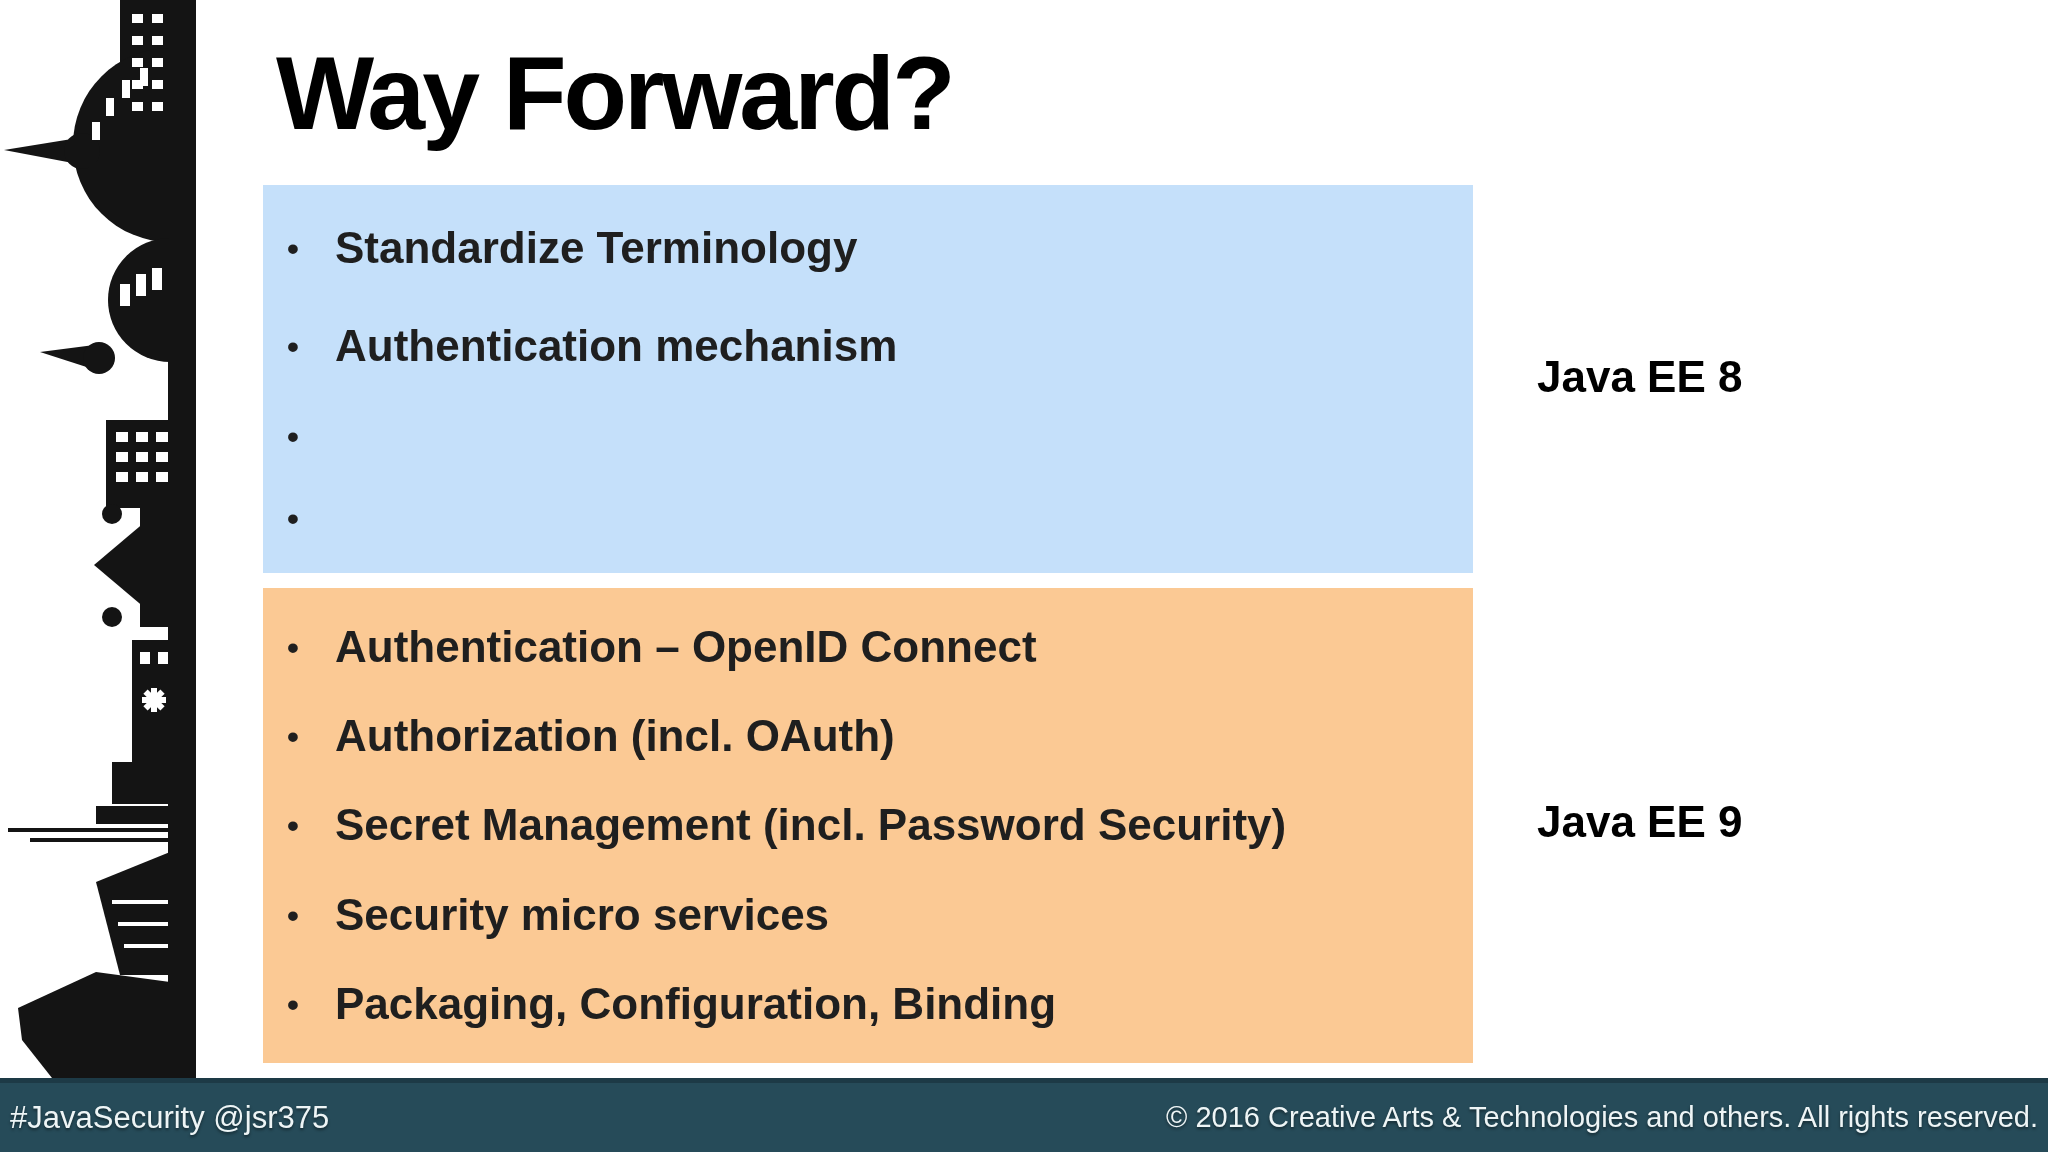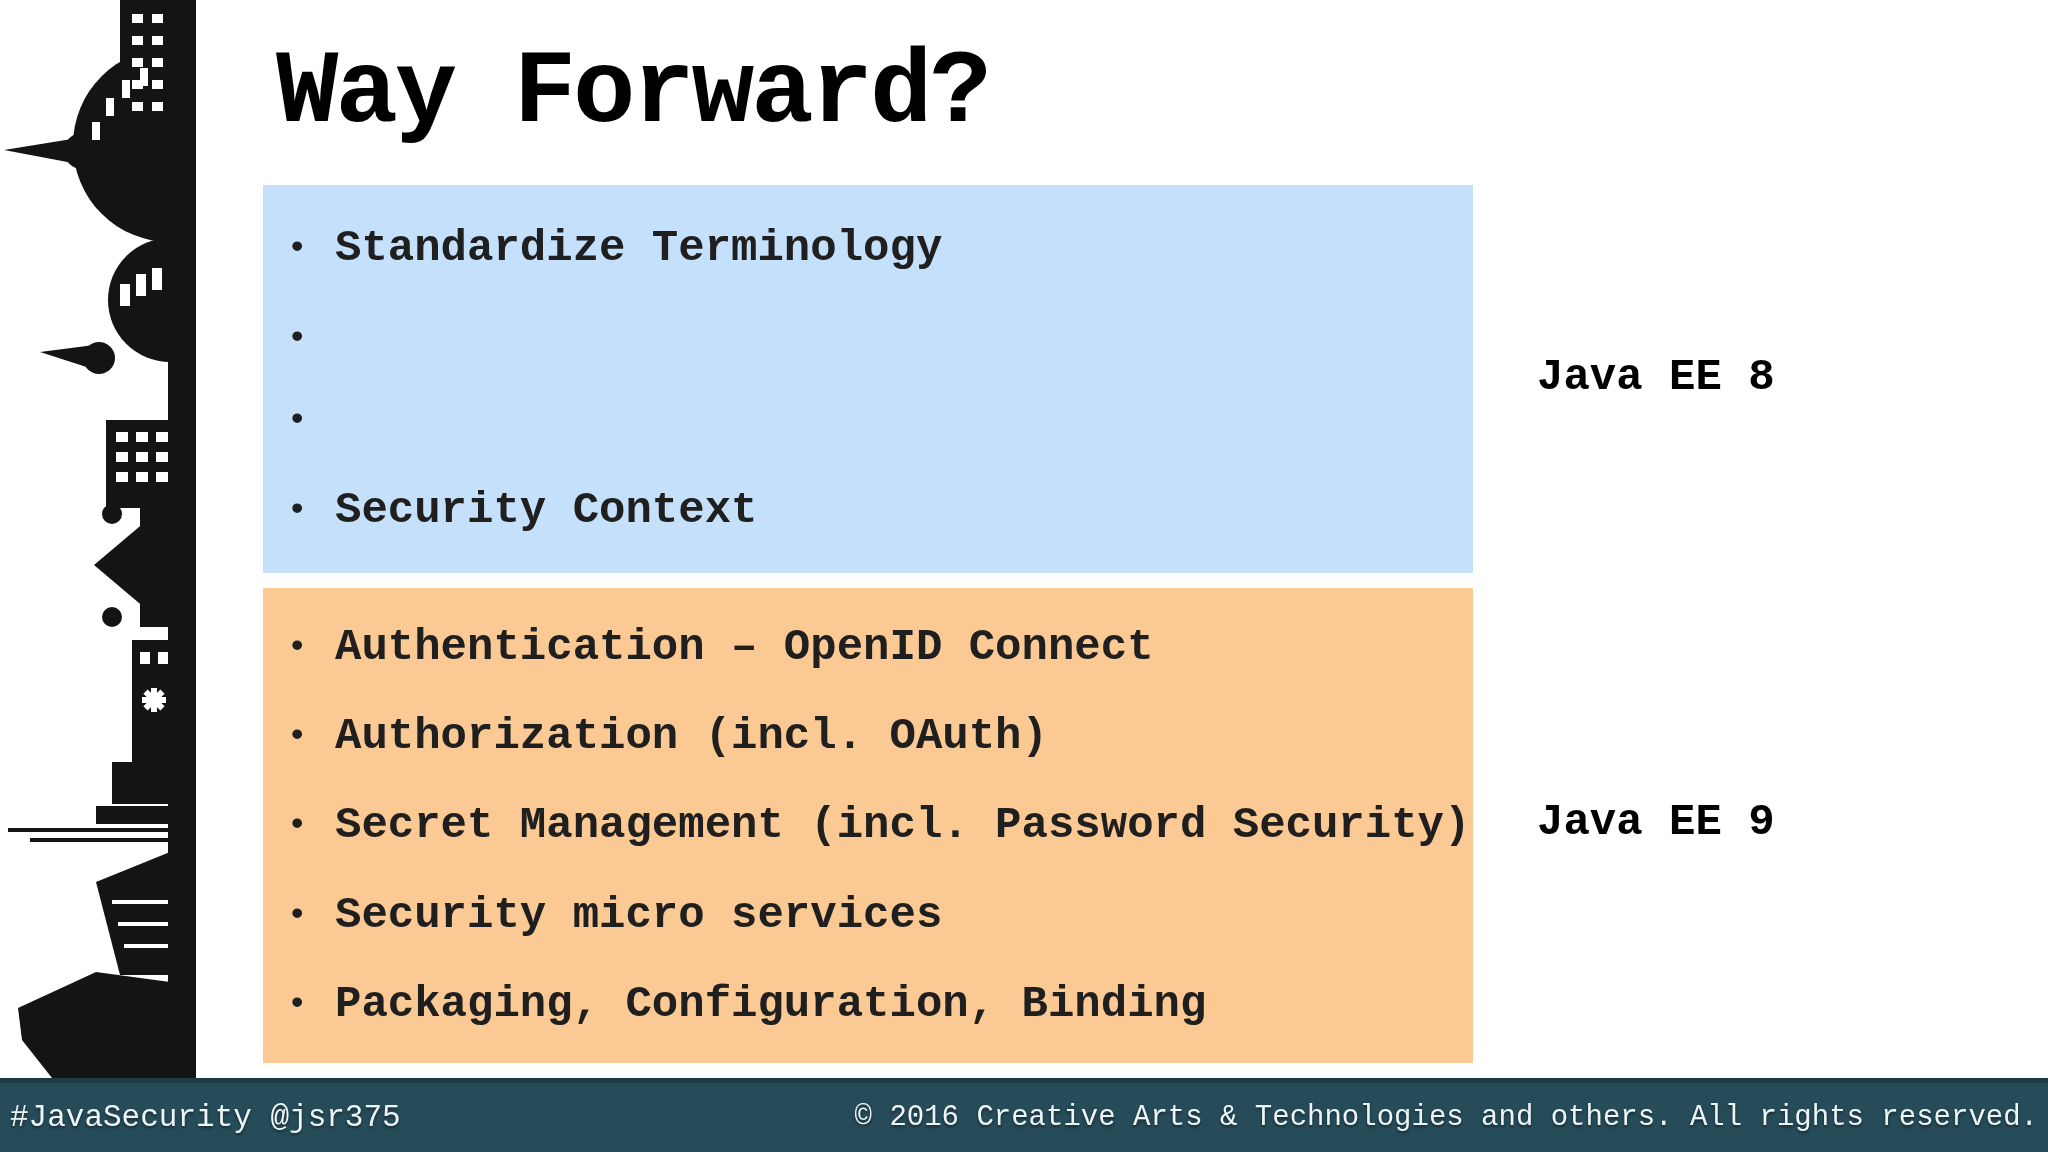--- a/index.html
+++ b/index.html
@@ -1,21 +1,21 @@
 <!DOCTYPE html>
 <html><head>
 <meta charset="utf-8">
 <style>
   html,body{margin:0;padding:0;background:#888;}
   .slide{
     position:relative;
     width:2048px;height:1152px;
     background:#ffffff;
     overflow:hidden;
-    font-family:Liberation Mono, monospace;
+    font-family:Liberation Sans, sans-serif;
     color:#111;
   }
   .skyline{
     position:absolute;left:0;top:0;width:196px;height:1078px;
   }
   .title{
     position:absolute;left:276px;top:36px;
     font-size:104px;font-weight:bold;letter-spacing:-3px;
     color:#000;line-height:1.1;white-space:nowrap;
   }
@@ -124,27 +124,27 @@
 
   <div class="title">Way Forward?</div>
 
   <div class="bullet-box box-blue" style="background-color: rgb(197, 224, 250);">
     <div class="bullet-row">
       <span class="bullet">•</span>
       <span class="bullet-text">Standardize Terminology</span>
     </div>
     <div class="bullet-row">
       <span class="bullet">•</span>
+      <span class="bullet-text">Authentication mechanism</span>
     </div>
     <div class="bullet-row">
       <span class="bullet">•</span>
     </div>
     <div class="bullet-row">
       <span class="bullet">•</span>
-      <span class="bullet-text">Security Context</span>
     </div>
   </div>
 
   <div class="bullet-box box-orange" style="background-color: rgb(251, 201, 148);">
     <div class="bullet-row">
       <span class="bullet">•</span>
       <span class="bullet-text">Authentication – OpenID Connect</span>
     </div>
     <div class="bullet-row">
       <span class="bullet">•</span>

